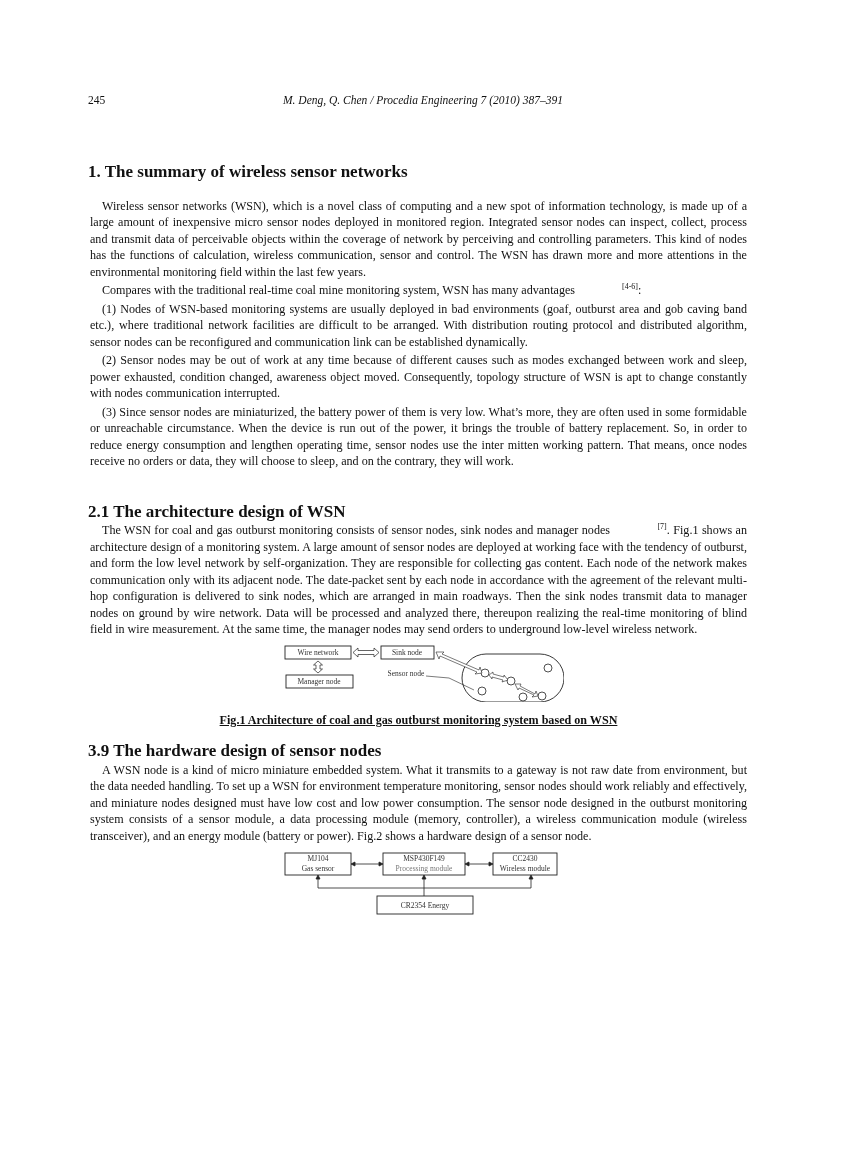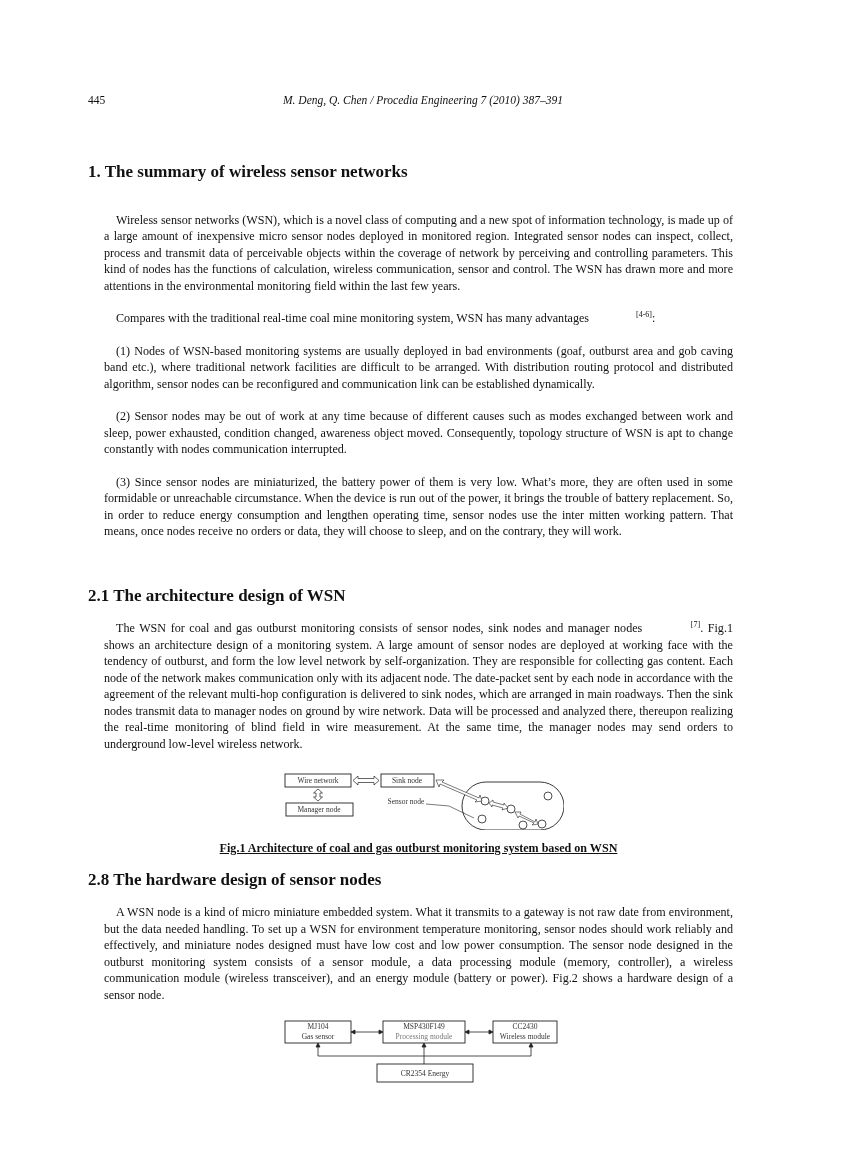--- a/index.html
+++ b/index.html
@@ -2,34 +2,34 @@
 <html><head>
 <meta charset="utf-8">
 <style>
   html, body { margin: 0; padding: 0; background: #ffffff; }
   body { width: 846px; height: 1155px; position: relative; overflow: hidden;
          font-family: "Liberation Serif", "DejaVu Serif", serif; color: #111; }
   .running-head { position: absolute; top: 94px; left: 0; width: 846px; font-size: 11.5px; }
   .page-num { position: absolute; left: 88px; top: 0; }
   .journal-ref { position: absolute; left: 0; width: 846px; text-align: center; font-style: italic; top: 0; }
   .content { position: absolute; left: 88px; top: 164px; width: 661px; font-size: 12.1px; line-height: 16.5px; }
-  .content p { margin: 16px; text-align: justify; text-indent: 12px; }
+  .content p { margin: 2px; text-align: justify; text-indent: 12px; }
   h2, h3 { font-size: 17px; font-weight: bold; margin: 0; line-height: 16.5px; }
   .gap-s { height: 15px; }
   .gap-m { height: 17px; }
   sup { font-size: 8px; line-height: 0; vertical-align: 5px; padding-left: 44px; }
   .fig { position: relative; margin: 4px auto; }
   .fig svg text { font-family: "Liberation Serif", serif; font-size: 7.5px; fill: #333; }
   .caption { text-align: center; font-weight: bold; margin-top: 10px; text-decoration: underline; }
 </style>
 </head>
 <body>
 
 <div class="running-head">
-  <span class="page-num">445</span>
+  <span class="page-num">245</span>
   <span class="journal-ref">M. Deng, Q. Chen / Procedia Engineering 7 (2010) 387–391</span>
 </div>
 
 <div class="content">
   <h2>1. The summary of wireless sensor networks</h2>
   <div class="gap-s"></div>
   <p>Wireless sensor networks (WSN), which is a novel class of computing and a new spot of information technology, is made up of a large amount of inexpensive micro sensor nodes deployed in monitored region. Integrated sensor nodes can inspect, collect, process and transmit data of perceivable objects within the coverage of network by perceiving and controlling parameters. This kind of nodes has the functions of calculation, wireless communication, sensor and control. The WSN has drawn more and more attentions in the environmental monitoring field within the last few years.</p>
   <p><span>Compares with the traditional real-time coal mine monitoring system, WSN has many advantages </span><sup>[4-6]</sup><span>:</span></p>
   <p>(1) Nodes of WSN-based monitoring systems are usually deployed in bad environments (goaf, outburst area and gob caving band etc.), where traditional network facilities are difficult to be arranged. With distribution routing protocol and distributed algorithm, sensor nodes can be reconfigured and communication link can be established dynamically.</p>
   <p>(2) Sensor nodes may be out of work at any time because of different causes such as modes exchanged between work and sleep, power exhausted, condition changed, awareness object moved. Consequently, topology structure of WSN is apt to change constantly with nodes communication interrupted.</p>
@@ -66,21 +66,21 @@
       <g fill="#fff" stroke="#222" stroke-width="0.6">
         <path d="M162 12 L170 12 L168 14 L205 30 L206 27 L208 33 L201 34 L203 32 L166 16 L165 19 Z"></path>
         <path d="M215 35 L219 32 L219 34 L230 37 L230 35 L234 40 L228 42 L229 40 L218 37 L218 39 Z"></path>
         <path d="M241 44 L247 44 L246 46 L261 54 L262 51 L264 56 L258 57 L260 55 L245 48 L244 50 Z"></path>
       </g>
     </svg>
   </div>
   <div class="caption">Fig.1 Architecture of coal and gas outburst monitoring system based on WSN</div>
 
   <div class="gap-s"></div>
-  <h3>2.8 The hardware design of sensor nodes</h3>
+  <h3>3.9 The hardware design of sensor nodes</h3>
   <p>A WSN node is a kind of micro miniature embedded system. What it transmits to a gateway is not raw date from environment, but the data needed handling. To set up a WSN for environment temperature monitoring, sensor nodes should work reliably and effectively, and miniature nodes designed must have low cost and low power consumption. The sensor node designed in the outburst monitoring system consists of a sensor module, a data processing module (memory, controller), a wireless communication module (wireless transceiver), and an energy module (battery or power). Fig.2 shows a hardware design of a sensor node.</p>
 
   <div class="fig" style="width:280px;height:70px;margin-top:7px;text-align:center;">
     <svg width="280" height="70" viewBox="0 0 280 70">
       <rect x="6" y="2" width="66" height="22" fill="#fff" stroke="#222" stroke-width="0.9"></rect>
       <text x="39" y="10" text-anchor="middle">MJ104</text>
       <text x="39" y="20" text-anchor="middle">Gas sensor</text>
       <rect x="104" y="2" width="82" height="22" fill="#fff" stroke="#222" stroke-width="0.9"></rect>
       <text x="145" y="10" text-anchor="middle">MSP430F149</text>
       <text x="145" y="20" text-anchor="middle" style="fill:#777">Processing module</text>

